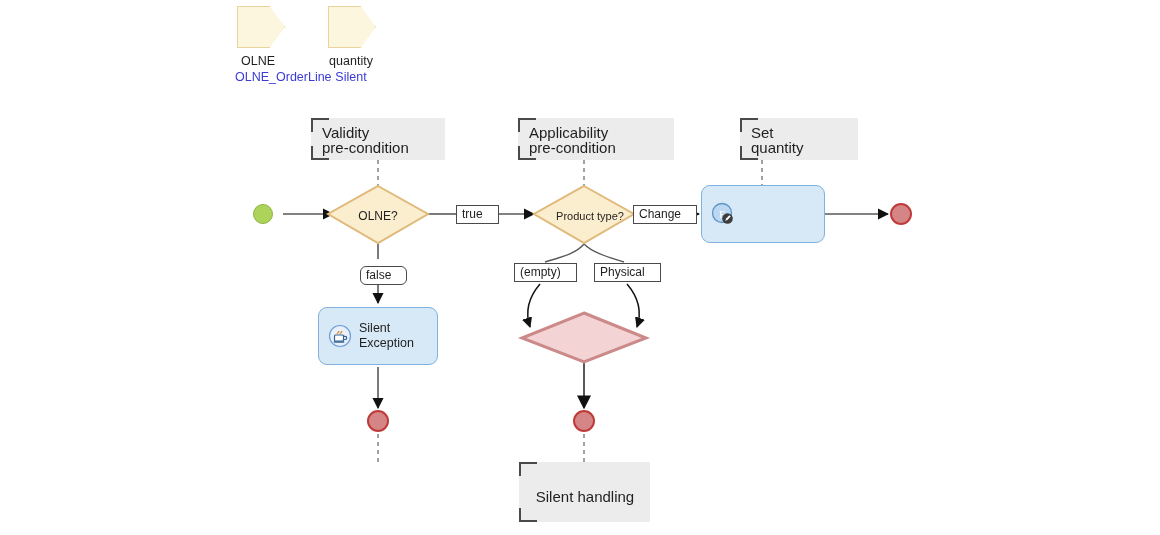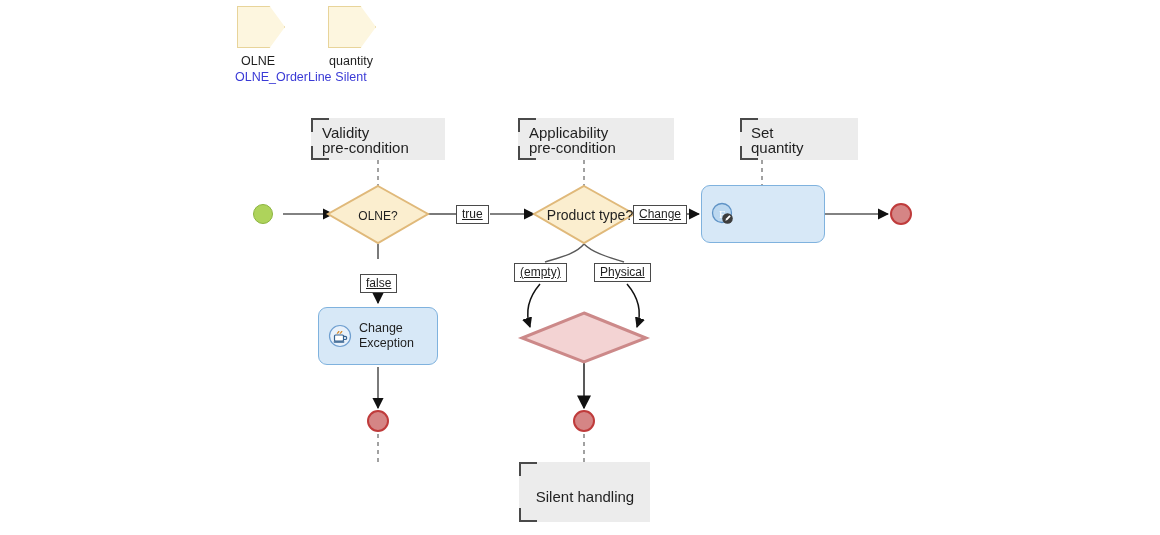--- a/index.html
+++ b/index.html
@@ -94,25 +94,24 @@
   }
   .act-icon { flex: 0 0 auto; width: 24px; height: 24px; }
 
   
   .edge-label {
     position: absolute;
     background: #ffffff;
     border: 1.2px solid #4a4a4a;
     font-size: 12px;
     color: #1f1f1f;
-    padding: 1px 5px 2px 5px;
+    padding: 1px 15px 2px 5px;
     white-space: nowrap;
     box-sizing: border-box;
     line-height: 14px;
-    text-decoration: underline;
   }
 
   
   .start-node {
     position: absolute;
     width: 20px; height: 20px;
     border-radius: 50%;
     background: #aed35b;
     border: 1.6px solid #8cb440;
     box-sizing: border-box;
@@ -218,21 +217,21 @@
     <span class="bracket-tl"></span>
     <span class="bracket-bl"></span>
     <span class="note-line">Silent handling</span>
   </div>
 
   <div class="abs" style="left:328px;top:206px;width:100px;text-align:center;">
     <span style="font-size:12px;">OLNE?</span>
   </div>
 
   <div class="abs" style="left:534px;top:206px;width:100px;text-align:center;">
-    <span style="font-size:14px;margin-left:12px;">Product type?</span>
+    <span style="font-size:11px;margin-left:12px;">Product type?</span>
   </div>
 
   <div class="start-node" style="left:253px;top:204px;"></div>
 
   <div class="end-node" style="left:890px;top:203px;"></div>
 
   <div class="end-node" style="left:367px;top:410px;"></div>
 
   <div class="end-node" style="left:573px;top:410px;"></div>
 
@@ -240,37 +239,37 @@
     <span class="act-icon">
       <svg width="24" height="24" viewBox="0 0 24 24">
         <circle cx="12" cy="12" r="10.5" fill="#e8f1fb" stroke="#6f9fd0" stroke-width="1.2"></circle>
         <rect x="6.5" y="11" width="9" height="6" rx="1" fill="#ffffff" stroke="#35618f" stroke-width="1.2"></rect>
         <path d="M 15.5 12.3 h1.6 a1.6 1.6 0 0 1 0 3.2 h-1.6" fill="none" stroke="#35618f" stroke-width="1.2"></path>
         <path d="M 9.3 9.8 c0-1.4 1.6-1.4 1.6-2.8" fill="none" stroke="#d98a2b" stroke-width="1.3"></path>
         <path d="M 12.2 9.8 c0-1.4 1.6-1.4 1.6-2.8" fill="none" stroke="#d98a2b" stroke-width="1.3"></path>
         <rect x="5.6" y="17.2" width="10.8" height="1.5" rx="0.7" fill="#35618f"></rect>
       </svg>
     </span>
-    <span class="act-label">Change Exception</span>
+    <span class="act-label">Silent Exception</span>
   </div>
 
   <div class="activity" style="left:701px;top:185px;width:124px;height:58px;">
     <span class="act-icon">
       <svg width="24" height="24" viewBox="0 0 24 24">
         <circle cx="11" cy="11" r="9.5" fill="#bcd8f0" stroke="#5f93c6" stroke-width="1.3"></circle>
         <text x="11" y="15.5" text-anchor="middle" font-family="Liberation Serif, serif" font-size="11" fill="#ffffff">F</text>
         <circle cx="16.5" cy="16.5" r="5.3" fill="#3d3d3d"></circle>
         <path d="M 14.3 18.7 L 15.1 16.6 L 18.4 13.3 L 19.7 14.6 L 16.4 17.9 Z" fill="#ffffff"></path>
       </svg>
     </span>
   </div>
 
   <div class="edge-label" style="left:456px;top:205px;">true</div>
 
-  <div class="edge-label" style="left:360px;top:274px;">false</div>
+  <div class="edge-label" style="left:360px;top:266px;border-radius:6px;">false</div>
 
   <div class="edge-label" style="left:633px;top:205px;">Change</div>
 
   <div class="edge-label" style="left:514px;top:263px;">(empty)</div>
 
   <div class="edge-label" style="left:594px;top:263px;">Physical</div>
 
 </div>
 
 </body></html>

